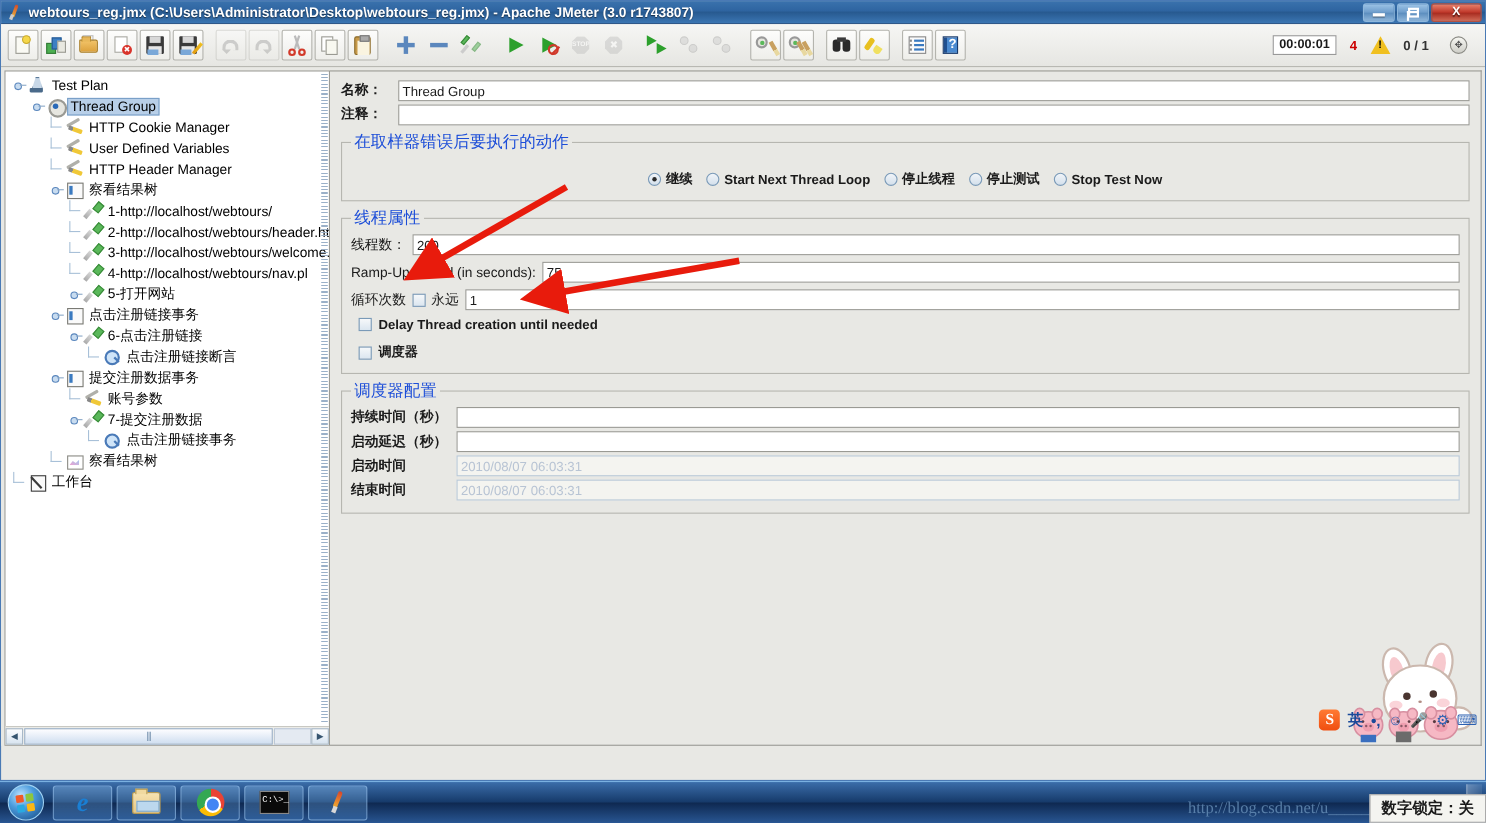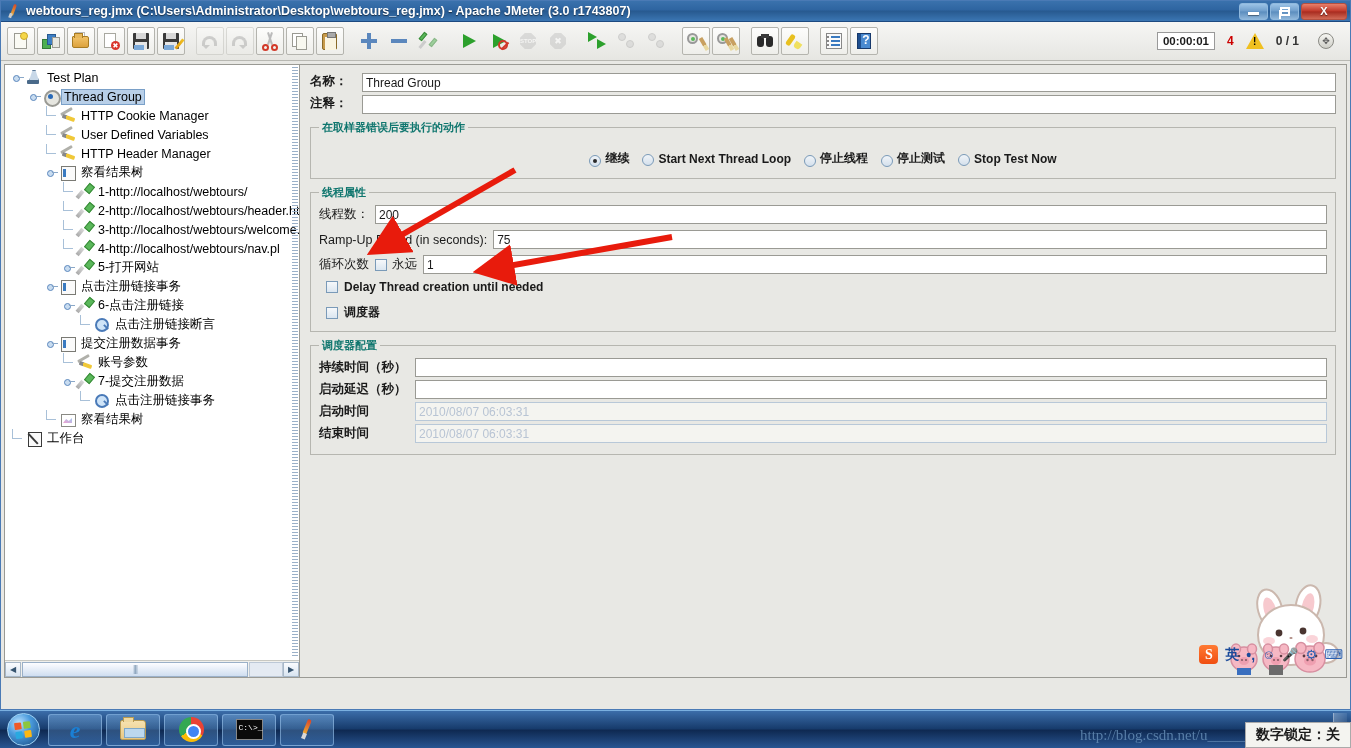--- a/index.html
+++ b/index.html
@@ -330,27 +330,27 @@
     line-height: 16px;
     font-family: "Liberation Sans", sans-serif;
   }
   fieldset {
     border: 1px solid #b6b6b0;
     margin: 6px 0 0 0;
     padding: 5px 8px 8px 8px;
     background: transparent;
   }
   legend {
-    font-size: 11px;
-    font-weight: bold;
-    color: #0f766e;
+    font-size: 15px;
+    font-weight: normal;
+    color: #1d4ed8;
     padding: 0 3px;
   }
   .radiorow { display: flex; align-items: center; justify-content: center; gap: 13px; padding: 10px 0 3px 0; }
-  .radio { display: flex; align-items: flex-end; gap: 4px; font-size: 12px; font-weight: bold; color: #1a1a1a; white-space: nowrap;}
+  .radio { display: flex; align-items: center; gap: 4px; font-size: 12px; font-weight: bold; color: #1a1a1a; white-space: nowrap;}
   .rbox {
     width: 12px; height: 12px; border-radius: 50%;
     background: linear-gradient(to bottom,#f0f4f8,#d4e0ec);
     border: 1px solid #7a9ab8;
     position: relative; flex: 0 0 auto;
   }
   .rbox.on:after {
     content:''; position:absolute; left:3px; top:3px; width:4px; height:4px; border-radius:50%; background:#2a2a2a;
   }
   .chk {

